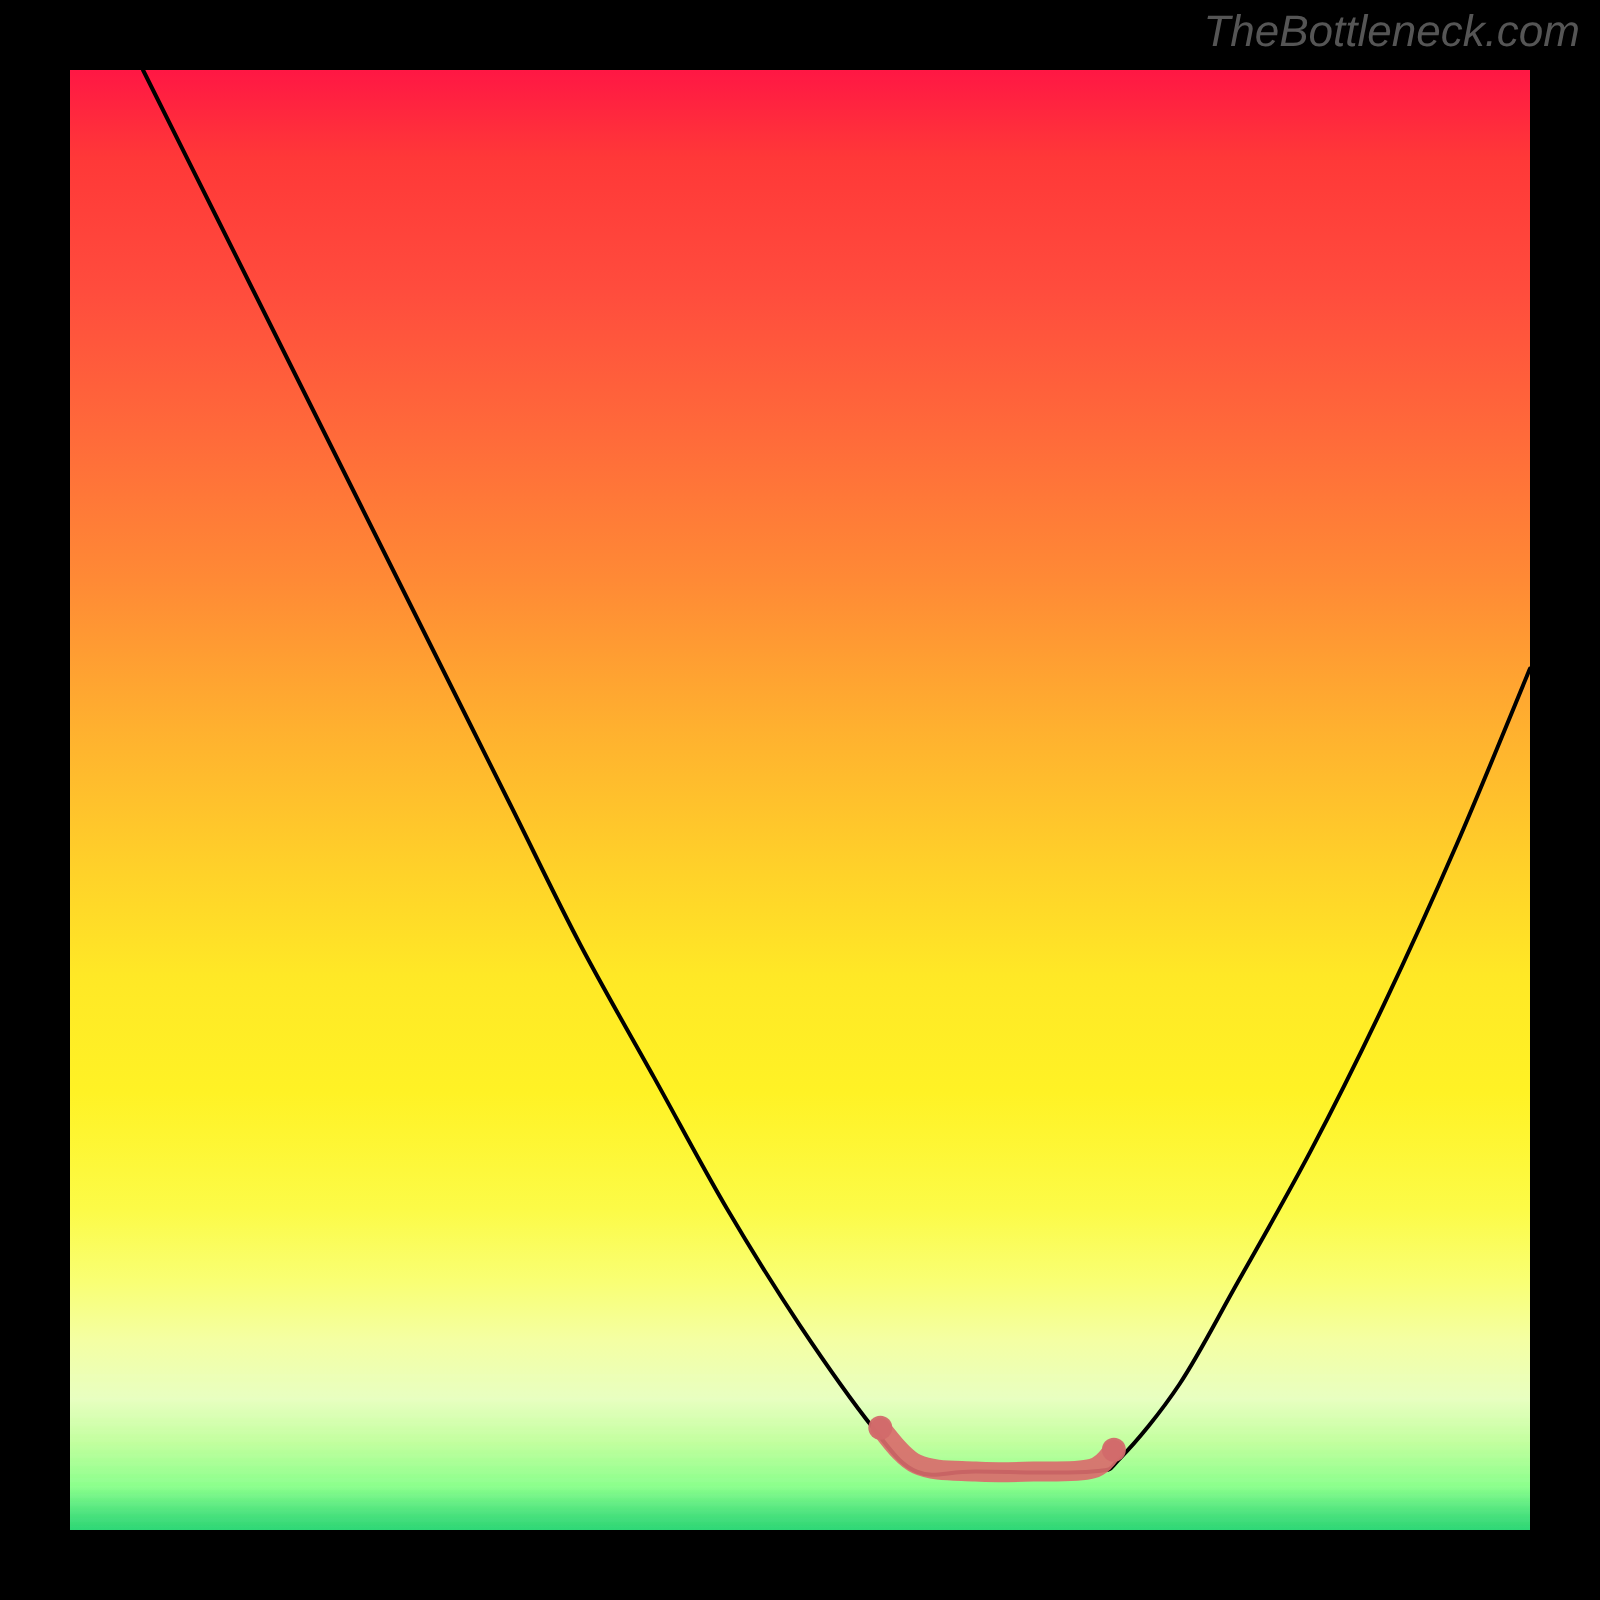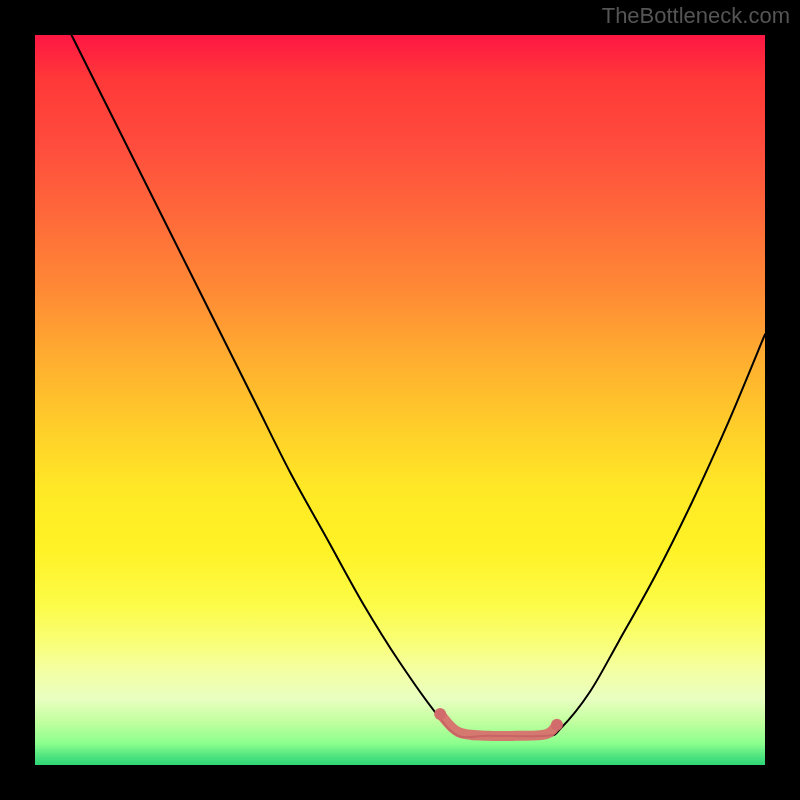--- a/index.html
+++ b/index.html
@@ -8,20 +8,21 @@
     width: 800px;
     height: 800px;
     background: #000;
     overflow: hidden;
   }
   .chart-container {
     position: relative;
     width: 800px;
     height: 636px;
     background: #000;
+    font-style: italic;
   }
   .plot-area {
     position: absolute;
     left: 35px;
     top: 35px;
     width: 730px;
     height: 730px;
     
     background: linear-gradient(to bottom,
       #ff1744 0%,      

